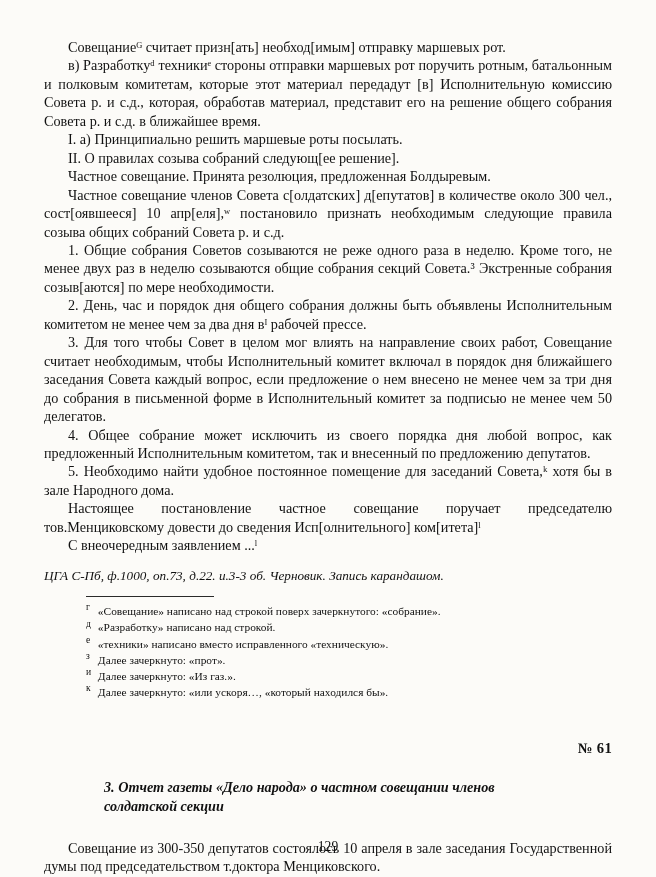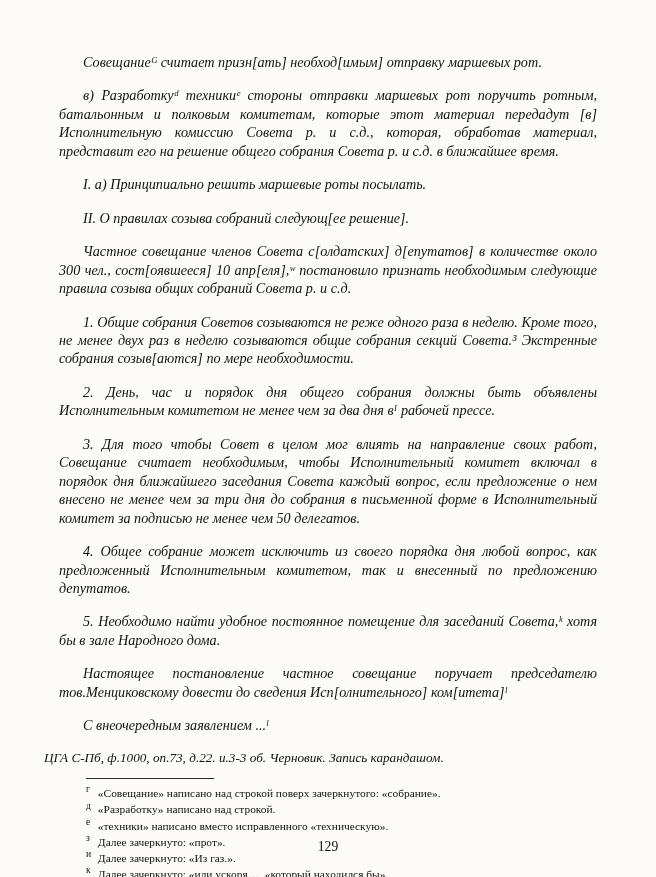--- a/index.html
+++ b/index.html
@@ -23,23 +23,22 @@
     padding: 38px 44px 10px 44px;
   }
   .body-text {
     font-size: 14.2px;
     line-height: 1.30;
     text-align: justify;
     text-justify: inter-word;
     hyphens: manual;
   }
   .body-text p {
-    margin: 15px;
+    margin: 0;
     text-indent: 24px;
-    font-style: italic;
   }
   .source-note {
     margin-top: 13px;
     font-style: italic;
     font-size: 13.2px;
     text-align: left;
     line-height: 1.25;
   }
   .rule {
     margin: 12px 0 6px 0;
@@ -97,20 +96,21 @@
 </head>
 <body>
 
 <div class="page">
 
   <div class="body-text">
     <p>Совещаниеᴳ считает призн[ать] необход[имым] отправку маршевых рот.</p>
     <p>в) Разработкуᵈ техникиᵉ стороны отправки маршевых рот поручить ротным, батальонным и полковым комитетам, которые этот материал передадут [в] Исполнительную комиссию Совета р. и с.д., которая, обработав материал, представит его на решение общего собрания Совета р. и с.д. в ближайшее время.</p>
     <p>I. а) Принципиально решить маршевые роты посылать.</p>
     <p>II. О правилах созыва собраний следующ[ее решение].</p>
+    <p>Частное совещание. Принята резолюция, предложенная Болдыревым.</p>
     <p>Частное совещание членов Совета с[олдатских] д[епутатов] в количестве около 300 чел., сост[оявшееся] 10 апр[еля],ʷ постановило признать необходимым следующие правила созыва общих собраний Совета р. и с.д.</p>
     <p>1. Общие собрания Советов созываются не реже одного раза в неделю. Кроме того, не менее двух раз в неделю созываются общие собрания секций Совета.³ Экстренные собрания созыв[аются] по мере необходимости.</p>
     <p>2. День, час и порядок дня общего собрания должны быть объявлены Исполнительным комитетом не менее чем за два дня вᴵ рабочей прессе.</p>
     <p>3. Для того чтобы Совет в целом мог влиять на направление своих работ, Совещание считает необходимым, чтобы Исполнительный комитет включал в порядок дня ближайшего заседания Совета каждый вопрос, если предложение о нем внесено не менее чем за три дня до собрания в письменной форме в Исполнительный комитет за подписью не менее чем 50 делегатов.</p>
     <p>4. Общее собрание может исключить из своего порядка дня любой вопрос, как предложенный Исполнительным комитетом, так и внесенный по предложению депутатов.</p>
     <p>5. Необходимо найти удобное постоянное помещение для заседаний Совета,ᵏ хотя бы в зале Народного дома.</p>
     <p>Настоящее постановление частное совещание поручает председателю тов.Менциковскому довести до сведения Исп[олнительного] ком[итета]ˡ</p>
     <p>С внеочередным заявлением ...ˡ</p>
   </div>
 

